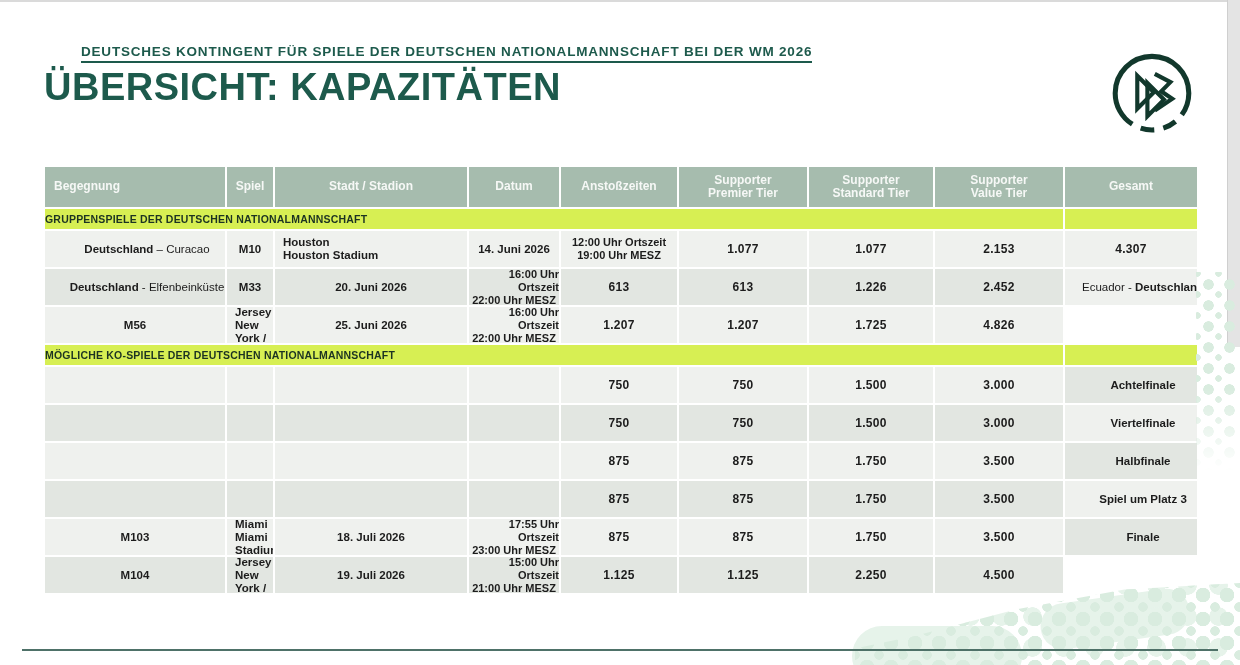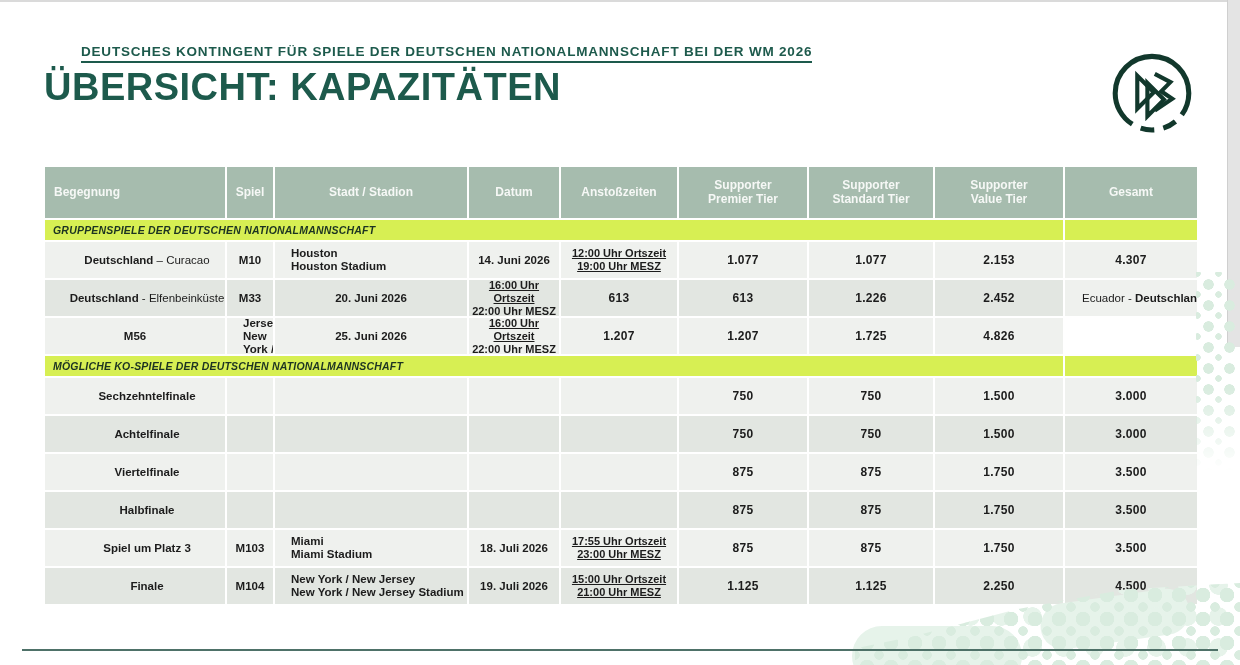--- a/index.html
+++ b/index.html
@@ -54,50 +54,49 @@
     position:absolute;left:45px;top:167px;
     display:grid;
     grid-template-columns:180px 46px 192px 90px 116px 128px 124px 128px 132px;
     gap:2px;
     background:#ffffff;
   }
   .hcell{
     background:var(--header-row-bg);
     color:var(--header-row-text);
     font-weight:700;font-size:12px;line-height:13.5px;
-    height:51px;
+    height:40px;
     display:flex;align-items:center;justify-content:center;
     text-align:center;white-space:pre-line;
   }
   .hcell.first{justify-content:flex-start;padding-left:9px;text-align:left;}
   .section-heading{
     grid-column:1 / span 8;
     background:var(--section-row-bg);
     color:var(--section-row-text);
     height:20px;
     display:flex;align-items:center;
-    padding-left:8px;
+    padding-left:0;
     font-size:10.5px;font-weight:700;letter-spacing:.2px;
     text-transform:uppercase;
-    font-style:italic;
   }
   .section-spacer{grid-column:9;background:var(--section-row-bg);height:20px;}
   .cell{
     height:36px;
     display:flex;flex-direction:column;justify-content:center;
     font-size:11.5px;line-height:13px;
     overflow:hidden;
   }
   .cell.light{background:var(--row-light);}
   .cell.dark{background:var(--row-dark);}
   .cell.begegnung{flex-direction:row;align-items:center;padding-left:24px;white-space:pre;}
   .cell.begegnung .b{font-weight:700;}
   .cell.spiel,.cell.datum{align-items:center;text-align:center;font-weight:700;}
-  .cell.stadt{align-items:flex-start;padding-left:16px;font-weight:700;}
-  .cell.anstoss{align-items:center;text-align:center;font-weight:700;font-size:11px;text-decoration:underline;}
+  .cell.stadt{align-items:flex-start;padding-left:8px;font-weight:700;}
+  .cell.anstoss{align-items:center;text-align:right;font-weight:700;font-size:11px;}
   .cell.num{align-items:center;text-align:center;font-weight:700;font-size:12px;letter-spacing:.3px;}
 
   .dots-bottom{
     position:absolute;left:855px;top:583px;width:385px;height:82px;
     z-index:1;
     clip-path:polygon(100% 0,100% 100%,0 100%,0 80%,16% 64%,42% 32%,70% 8%);
     background-image:
       radial-gradient(circle, var(--dot-mint) 7px, transparent 7.5px),
       radial-gradient(circle, var(--dot-mint) 4.5px, transparent 5px),
       radial-gradient(circle, var(--dot-mint2) 9px, transparent 9.5px);
@@ -187,21 +186,20 @@
     <div class="cell anstoss light">
       <div>16:00 Uhr Ortszeit</div>
       <div>22:00 Uhr MESZ</div>
     </div>
     <div class="cell num light">1.207</div>
     <div class="cell num light">1.207</div>
     <div class="cell num light">1.725</div>
     <div class="cell num light">4.826</div>
     <div class="section-heading">MÖGLICHE KO-SPIELE DER DEUTSCHEN NATIONALMANNSCHAFT</div>
     <div class="section-spacer"></div>
-    <div class="cell begegnung light"><span class="b">Sechzehntelfinale</span></div>
     <div class="cell spiel light"></div>
     <div class="cell stadt light"></div>
     <div class="cell datum light"></div>
     <div class="cell anstoss light"></div>
     <div class="cell num light">750</div>
     <div class="cell num light">750</div>
     <div class="cell num light">1.500</div>
     <div class="cell num light">3.000</div>
     <div class="cell begegnung dark"><span class="b">Achtelfinale</span></div>
     <div class="cell spiel dark"></div>

